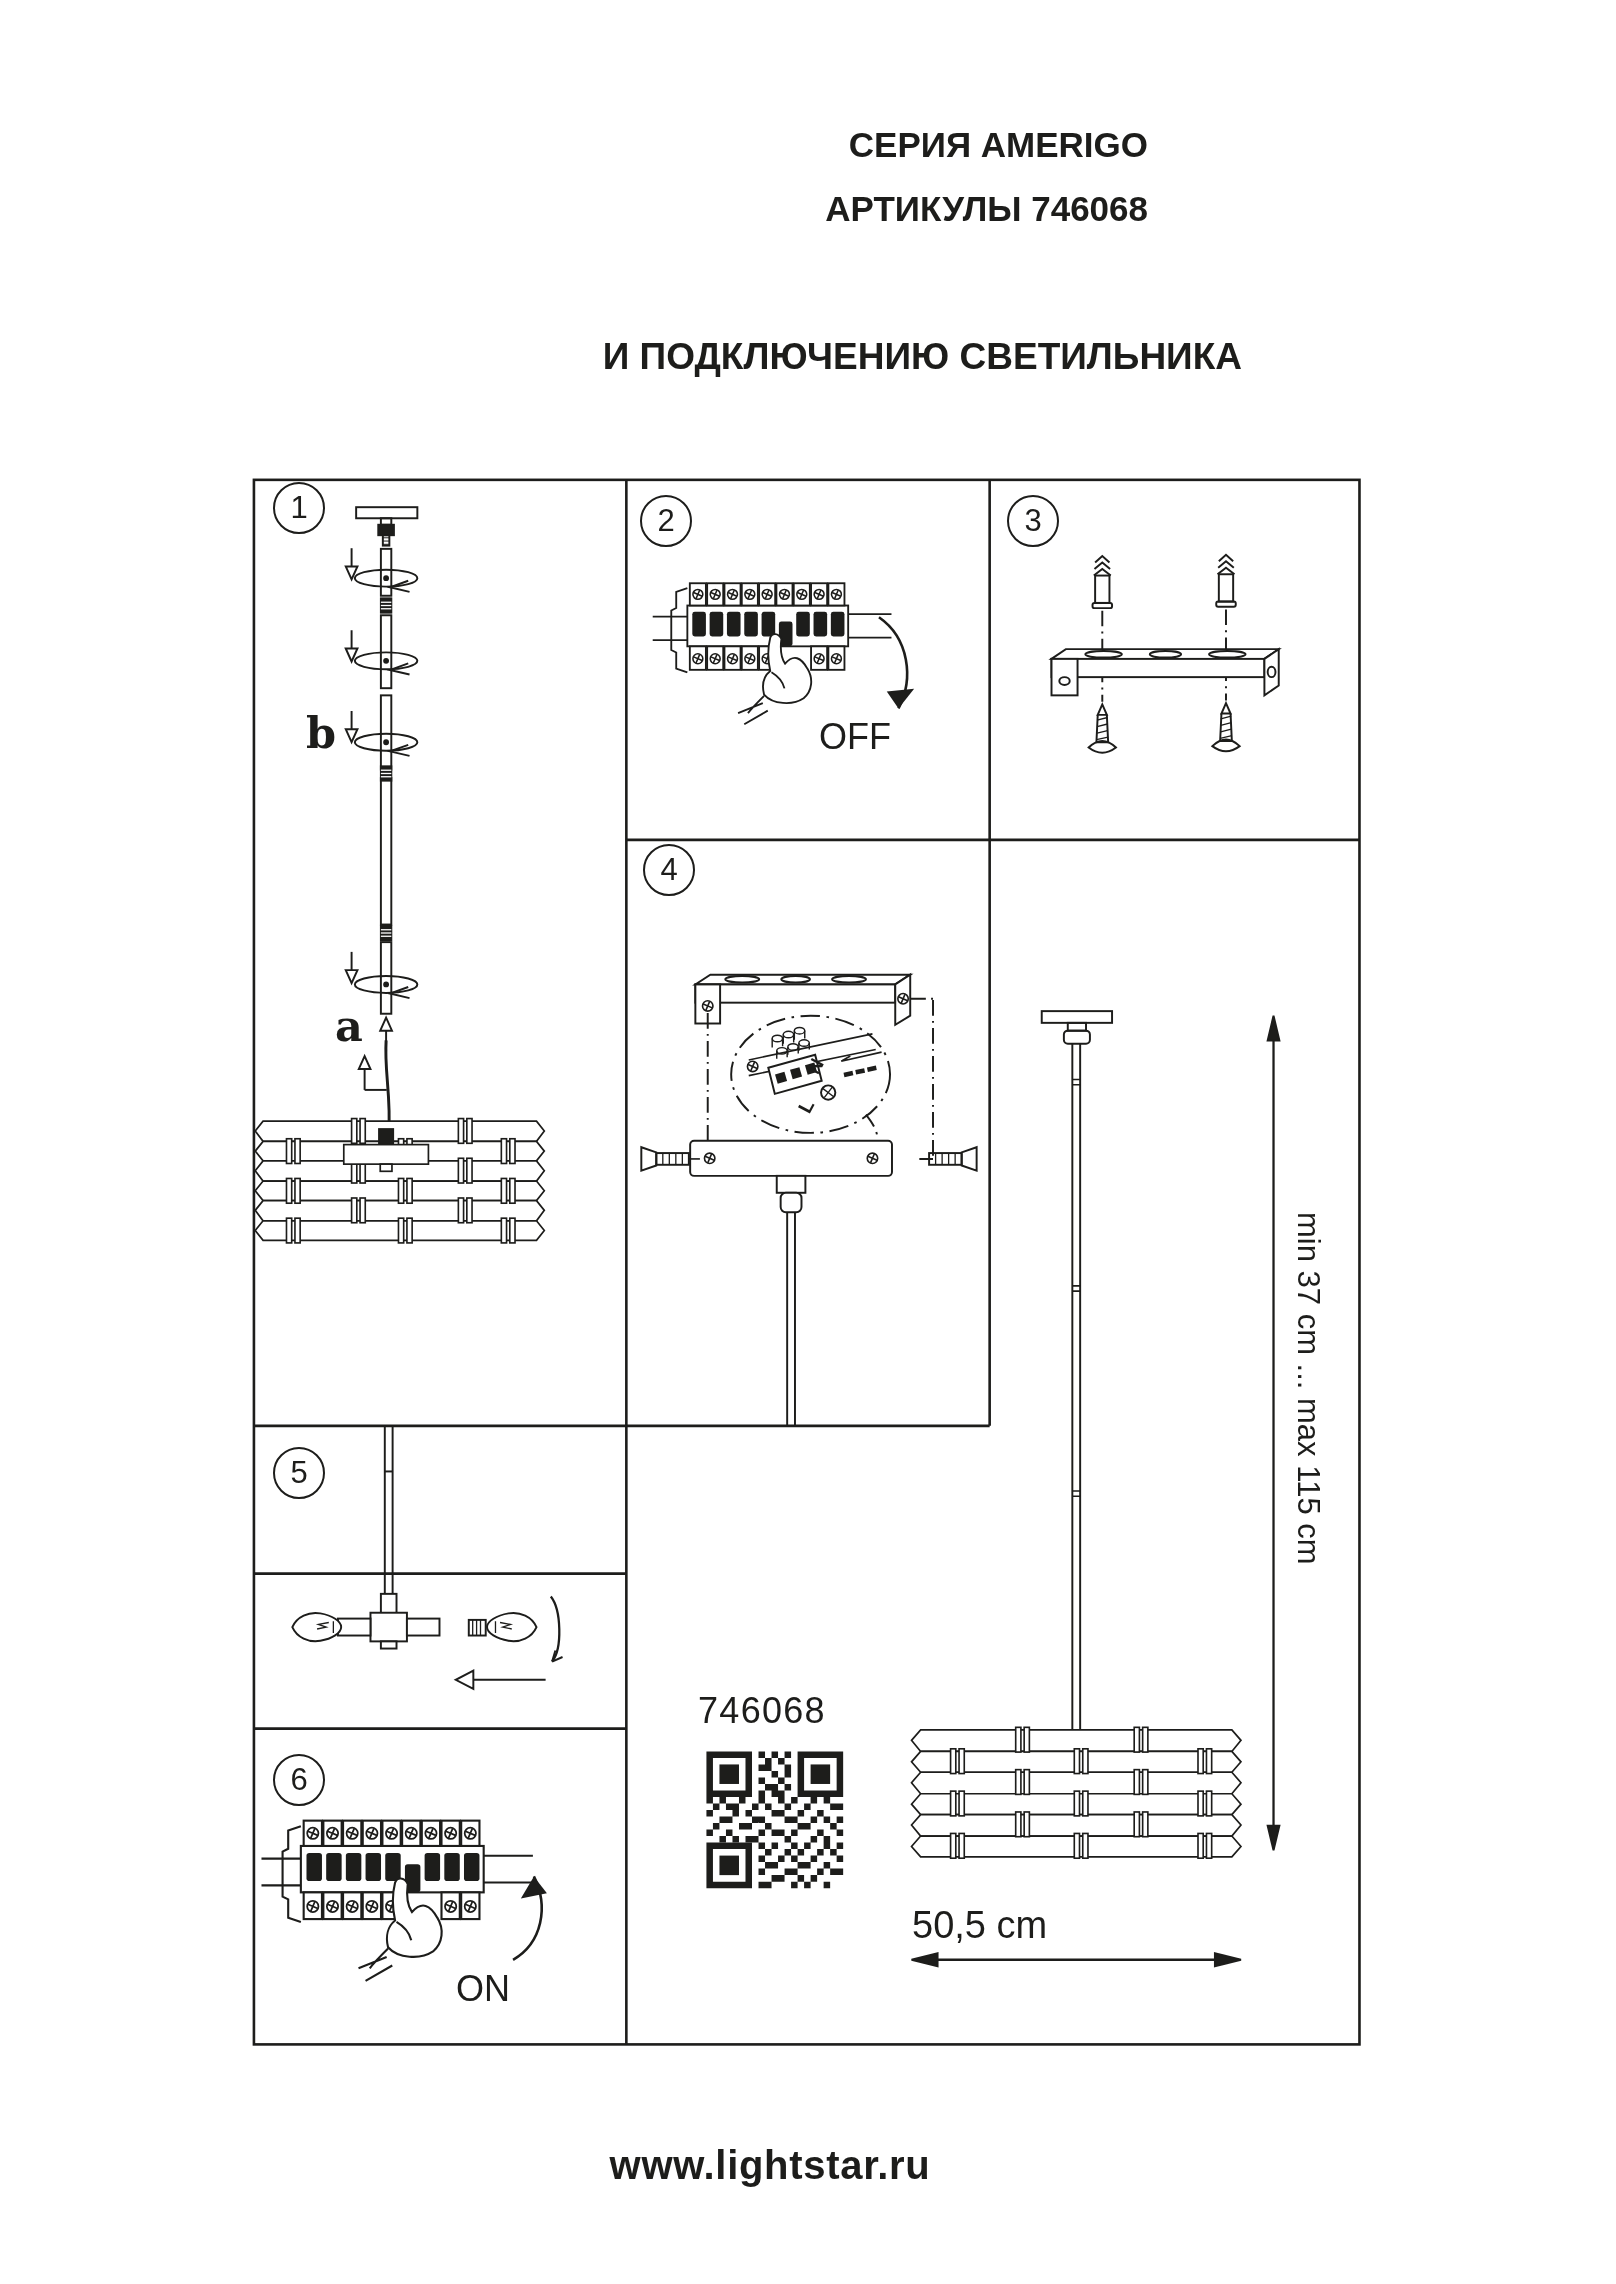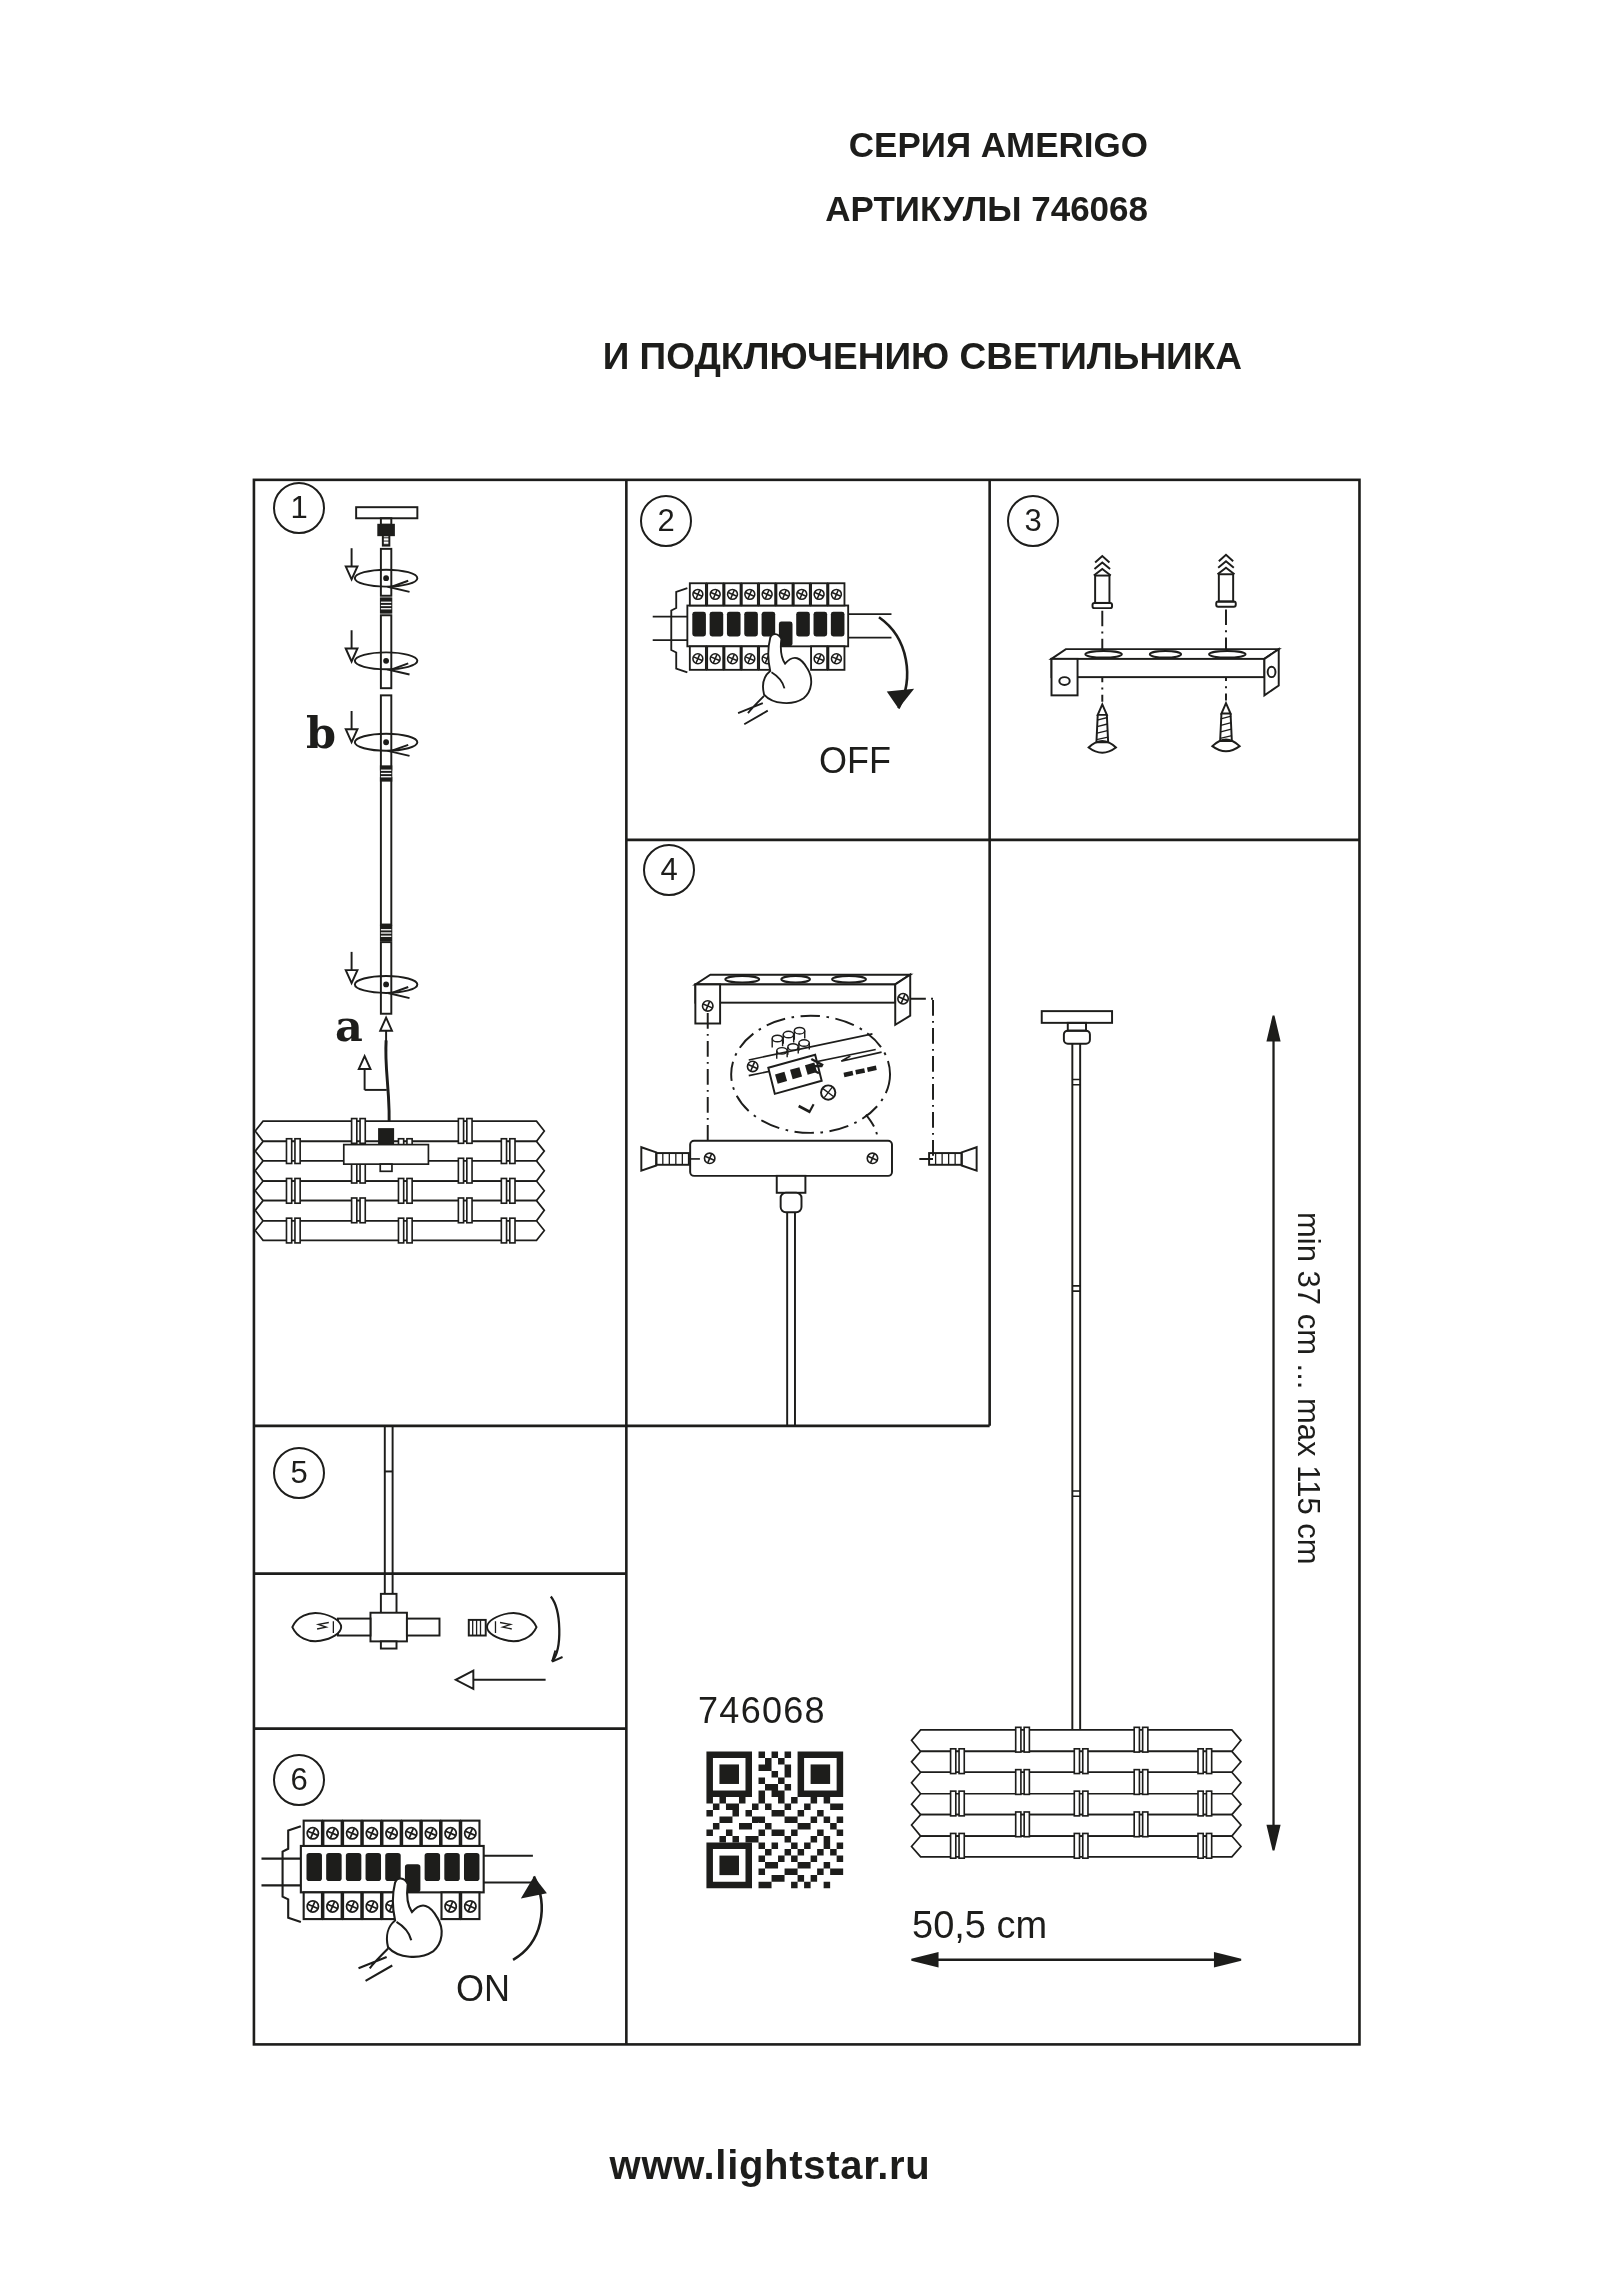--- a/index.html
+++ b/index.html
@@ -425,21 +425,21 @@
 <div class="step" style="left:273px;top:482px;">1</div>
 <div class="step" style="left:640px;top:495px;">2</div>
 <div class="step" style="left:1007px;top:495px;">3</div>
 <div class="step" style="left:643px;top:844px;">4</div>
 <div class="step" style="left:273px;top:1447px;">5</div>
 <div class="step" style="left:273px;top:1754px;">6</div>
 
 <div class="serif-lbl" style="left:306px;top:708px;">b</div>
 <div class="serif-lbl" style="left:335px;top:1001px;">a</div>
 
-<div class="sw-lbl" style="left:819px;top:716px;margin-top:24px;">OFF</div>
+<div class="sw-lbl" style="left:819px;top:716px;">OFF</div>
 <div class="sw-lbl" style="left:456px;top:1968px;">ON</div>
 
 <div id="lbl-art">746068</div>
 <div id="dim-v">min 37 cm ... max 115 cm</div>
 <div id="dim-h">50,5 cm</div>
 
 <div id="footer">www.lightstar.ru</div>
 
 </div>
 

